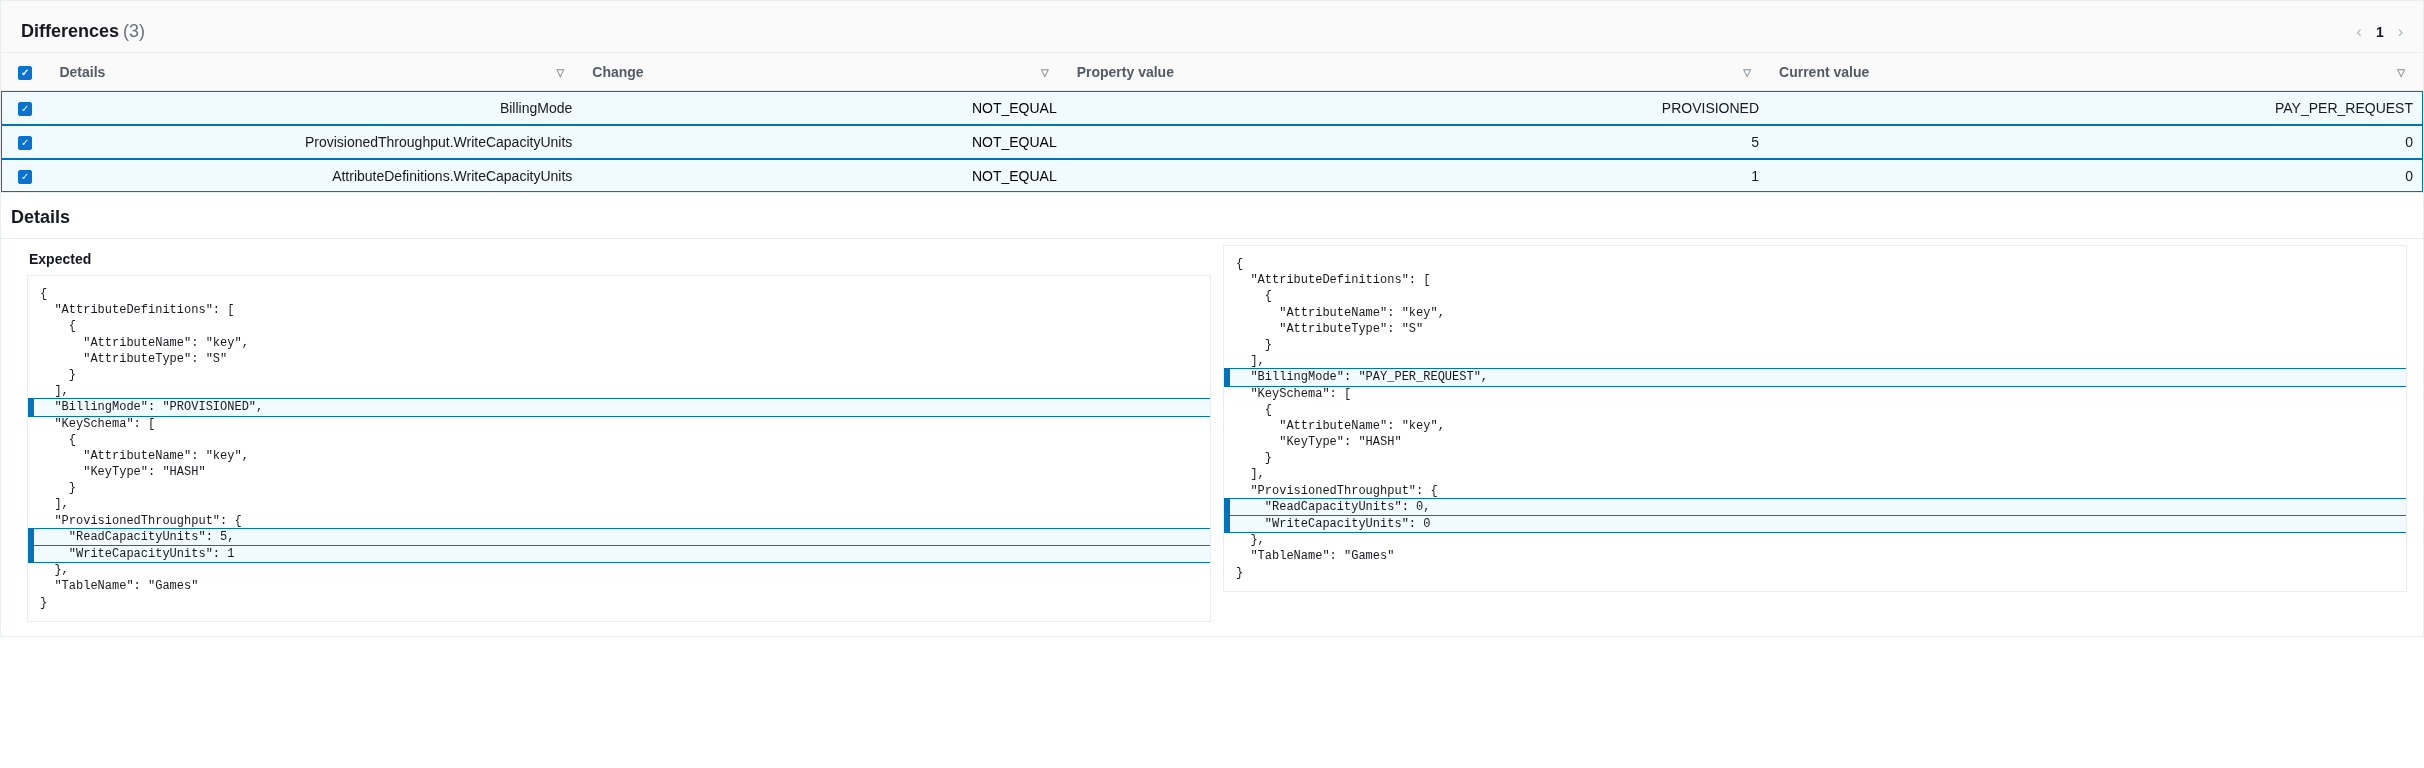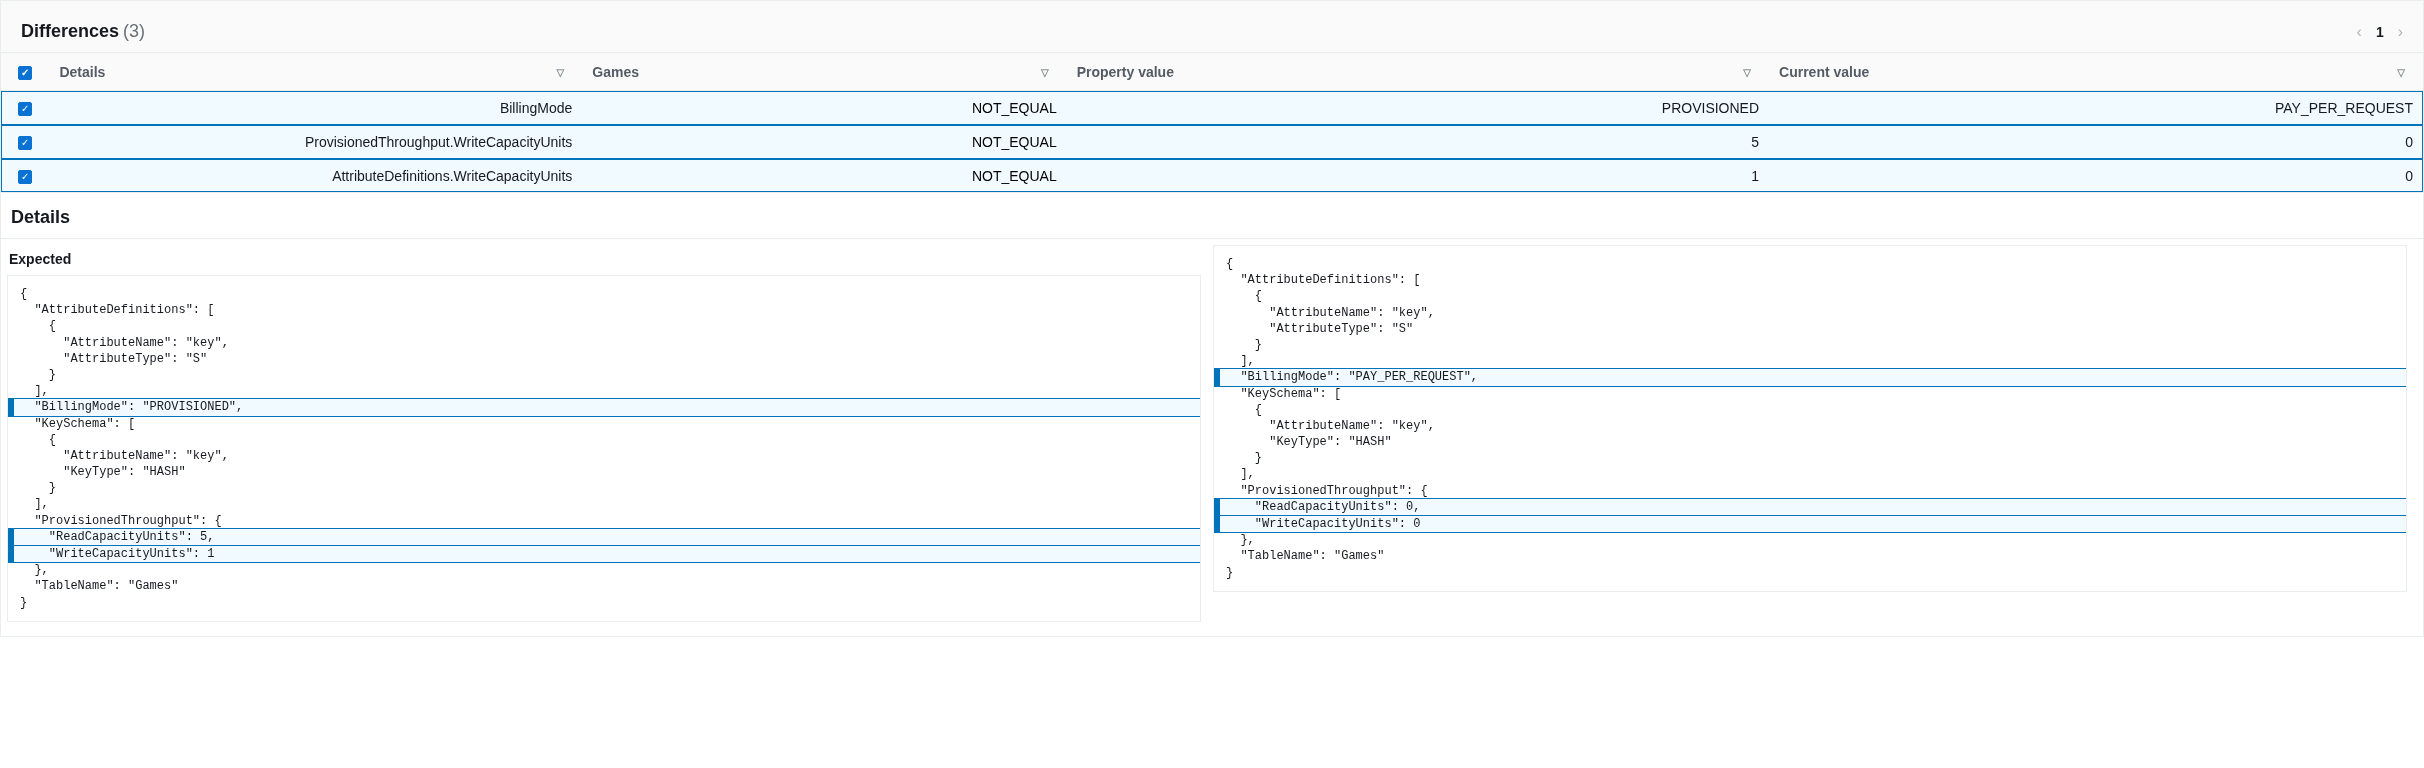--- a/index.html
+++ b/index.html
@@ -110,21 +110,21 @@
     padding: 14px 8px 10px 10px;
     border-top: 1px solid #eaeded;
   }
   .details-header h2 {
     font-size: 18px;
     font-weight: 700;
   }
   .details-body {
     display: flex;
     gap: 0;
-    padding: 6px 10px 14px 0;
+    padding: 6px 10px 14px 20px;
     border-top: 1px solid #eaeded;
   }
   .code-col {
     flex: 1 1 50%;
     padding: 0 6px;
   }
   .code-col h3 {
     font-size: 14px;
     font-weight: 700;
     margin: 6px 0 8px 2px;
@@ -185,21 +185,21 @@
     <thead>
       <tr>
         <th class="checkbox-cell">
           <span class="checkbox">✓</span>
         </th>
         <th>
           <span>Details</span>
           <span class="sort-icon">▽</span>
         </th>
         <th>
-          <span>Games</span>
+          <span>Change</span>
           <span class="sort-icon">▽</span>
         </th>
         <th>
           <span>Property value</span>
           <span class="sort-icon">▽</span>
         </th>
         <th>
           <span>Current value</span>
           <span class="sort-icon">▽</span>
         </th>

